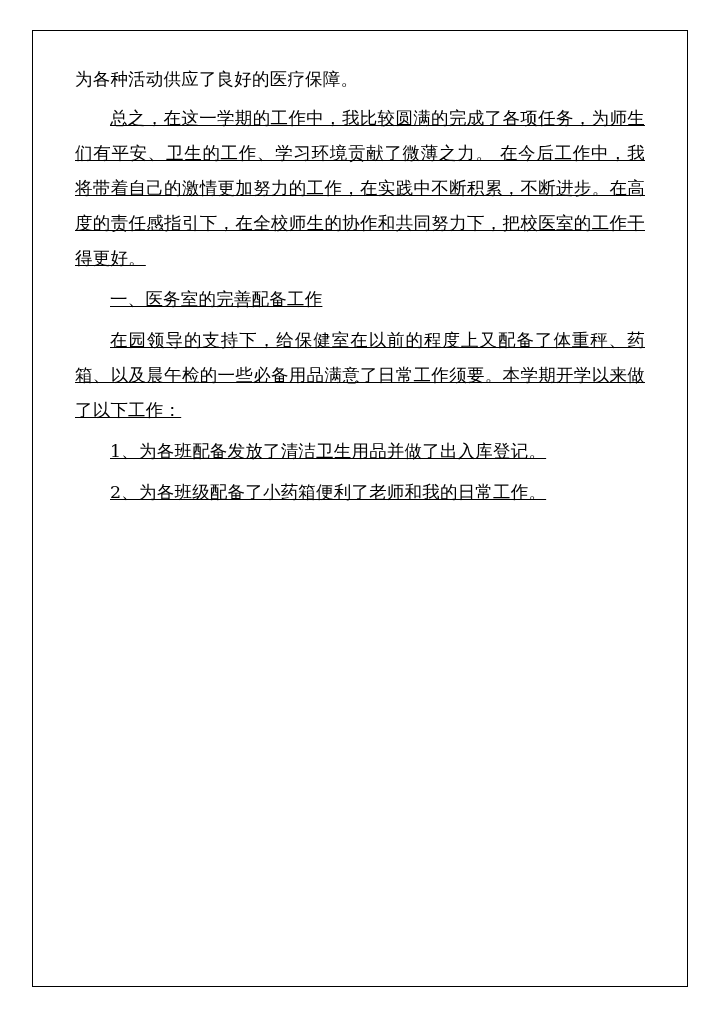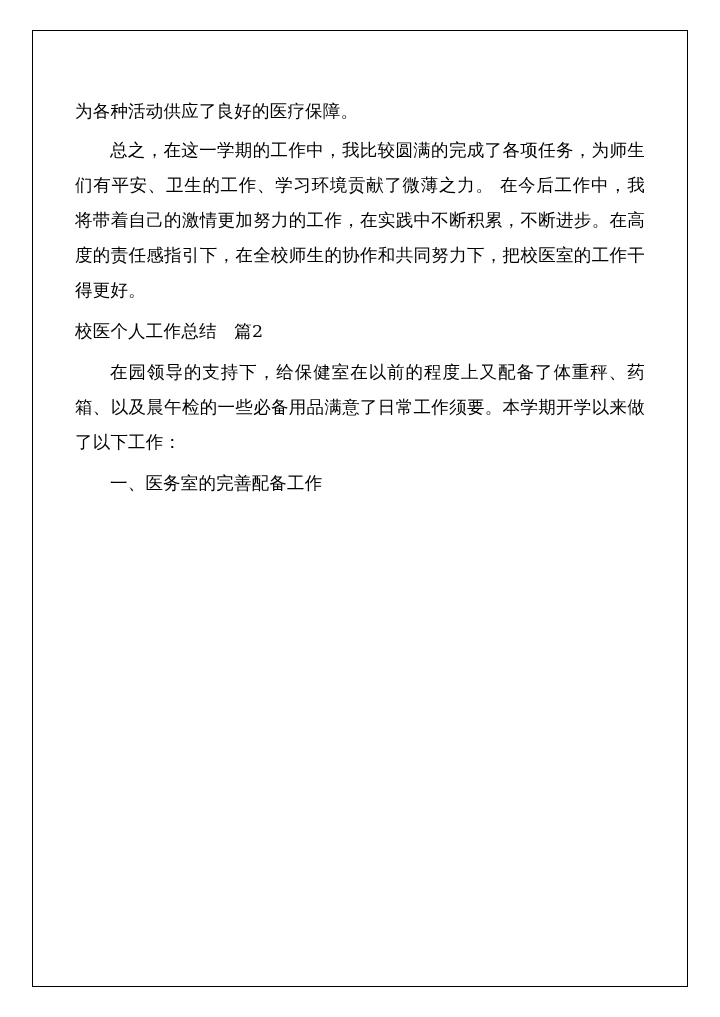--- a/index.html
+++ b/index.html
@@ -25,47 +25,49 @@
     left: 32px;
     top: 30px;
     width: 656px;
     height: 957px;
     border: 1px solid #000000;
     box-sizing: border-box;
   }
   .content {
     position: absolute;
     left: 75px;
-    top: 94px;
+    top: 62px;
     width: 570px;
     box-sizing: border-box;
   }
   p {
     margin: 0 0 4px 0;
     font-size: 17.5px;
     line-height: 35px;
     text-align: justify;
     text-justify: inter-ideograph;
     letter-spacing: 0.2px;
   }
   p.indent {
     text-indent: 2em;
+    text-decoration: underline;
   }
   p.heading {
     text-indent: 0;
   }
   p.gap-top {
     margin-top: 6px;
   }
 </style>
 </head>
 <body>
 
 <div class="page">
   <div class="page-border"></div>
   <div class="content">
     <p class="">为各种活动供应了良好的医疗保障。</p>
     <p class="indent">总之，在这一学期的工作中，我比较圆满的完成了各项任务，为师生们有平安、卫生的工作、学习环境贡献了微薄之力。 在今后工作中，我将带着自己的激情更加努力的工作，在实践中不断积累，不断进步。在高度的责任感指引下，在全校师生的协作和共同努力下，把校医室的工作干得更好。</p>
-    <p class="heading gap-top">校医个人工作总结　篇2</p>
+    <p class="indent gap-top">一、医务室的完善配备工作</p>
     <p class="indent gap-top">在园领导的支持下，给保健室在以前的程度上又配备了体重秤、药箱、以及晨午检的一些必备用品满意了日常工作须要。本学期开学以来做了以下工作：</p>
-    <p class="indent gap-top">一、医务室的完善配备工作</p>
+    <p class="indent gap-top">1、为各班配备发放了清洁卫生用品并做了出入库登记。</p>
+    <p class="indent gap-top">2、为各班级配备了小药箱便利了老师和我的日常工作。</p>
   </div>
 </div>
 
 </body></html>

